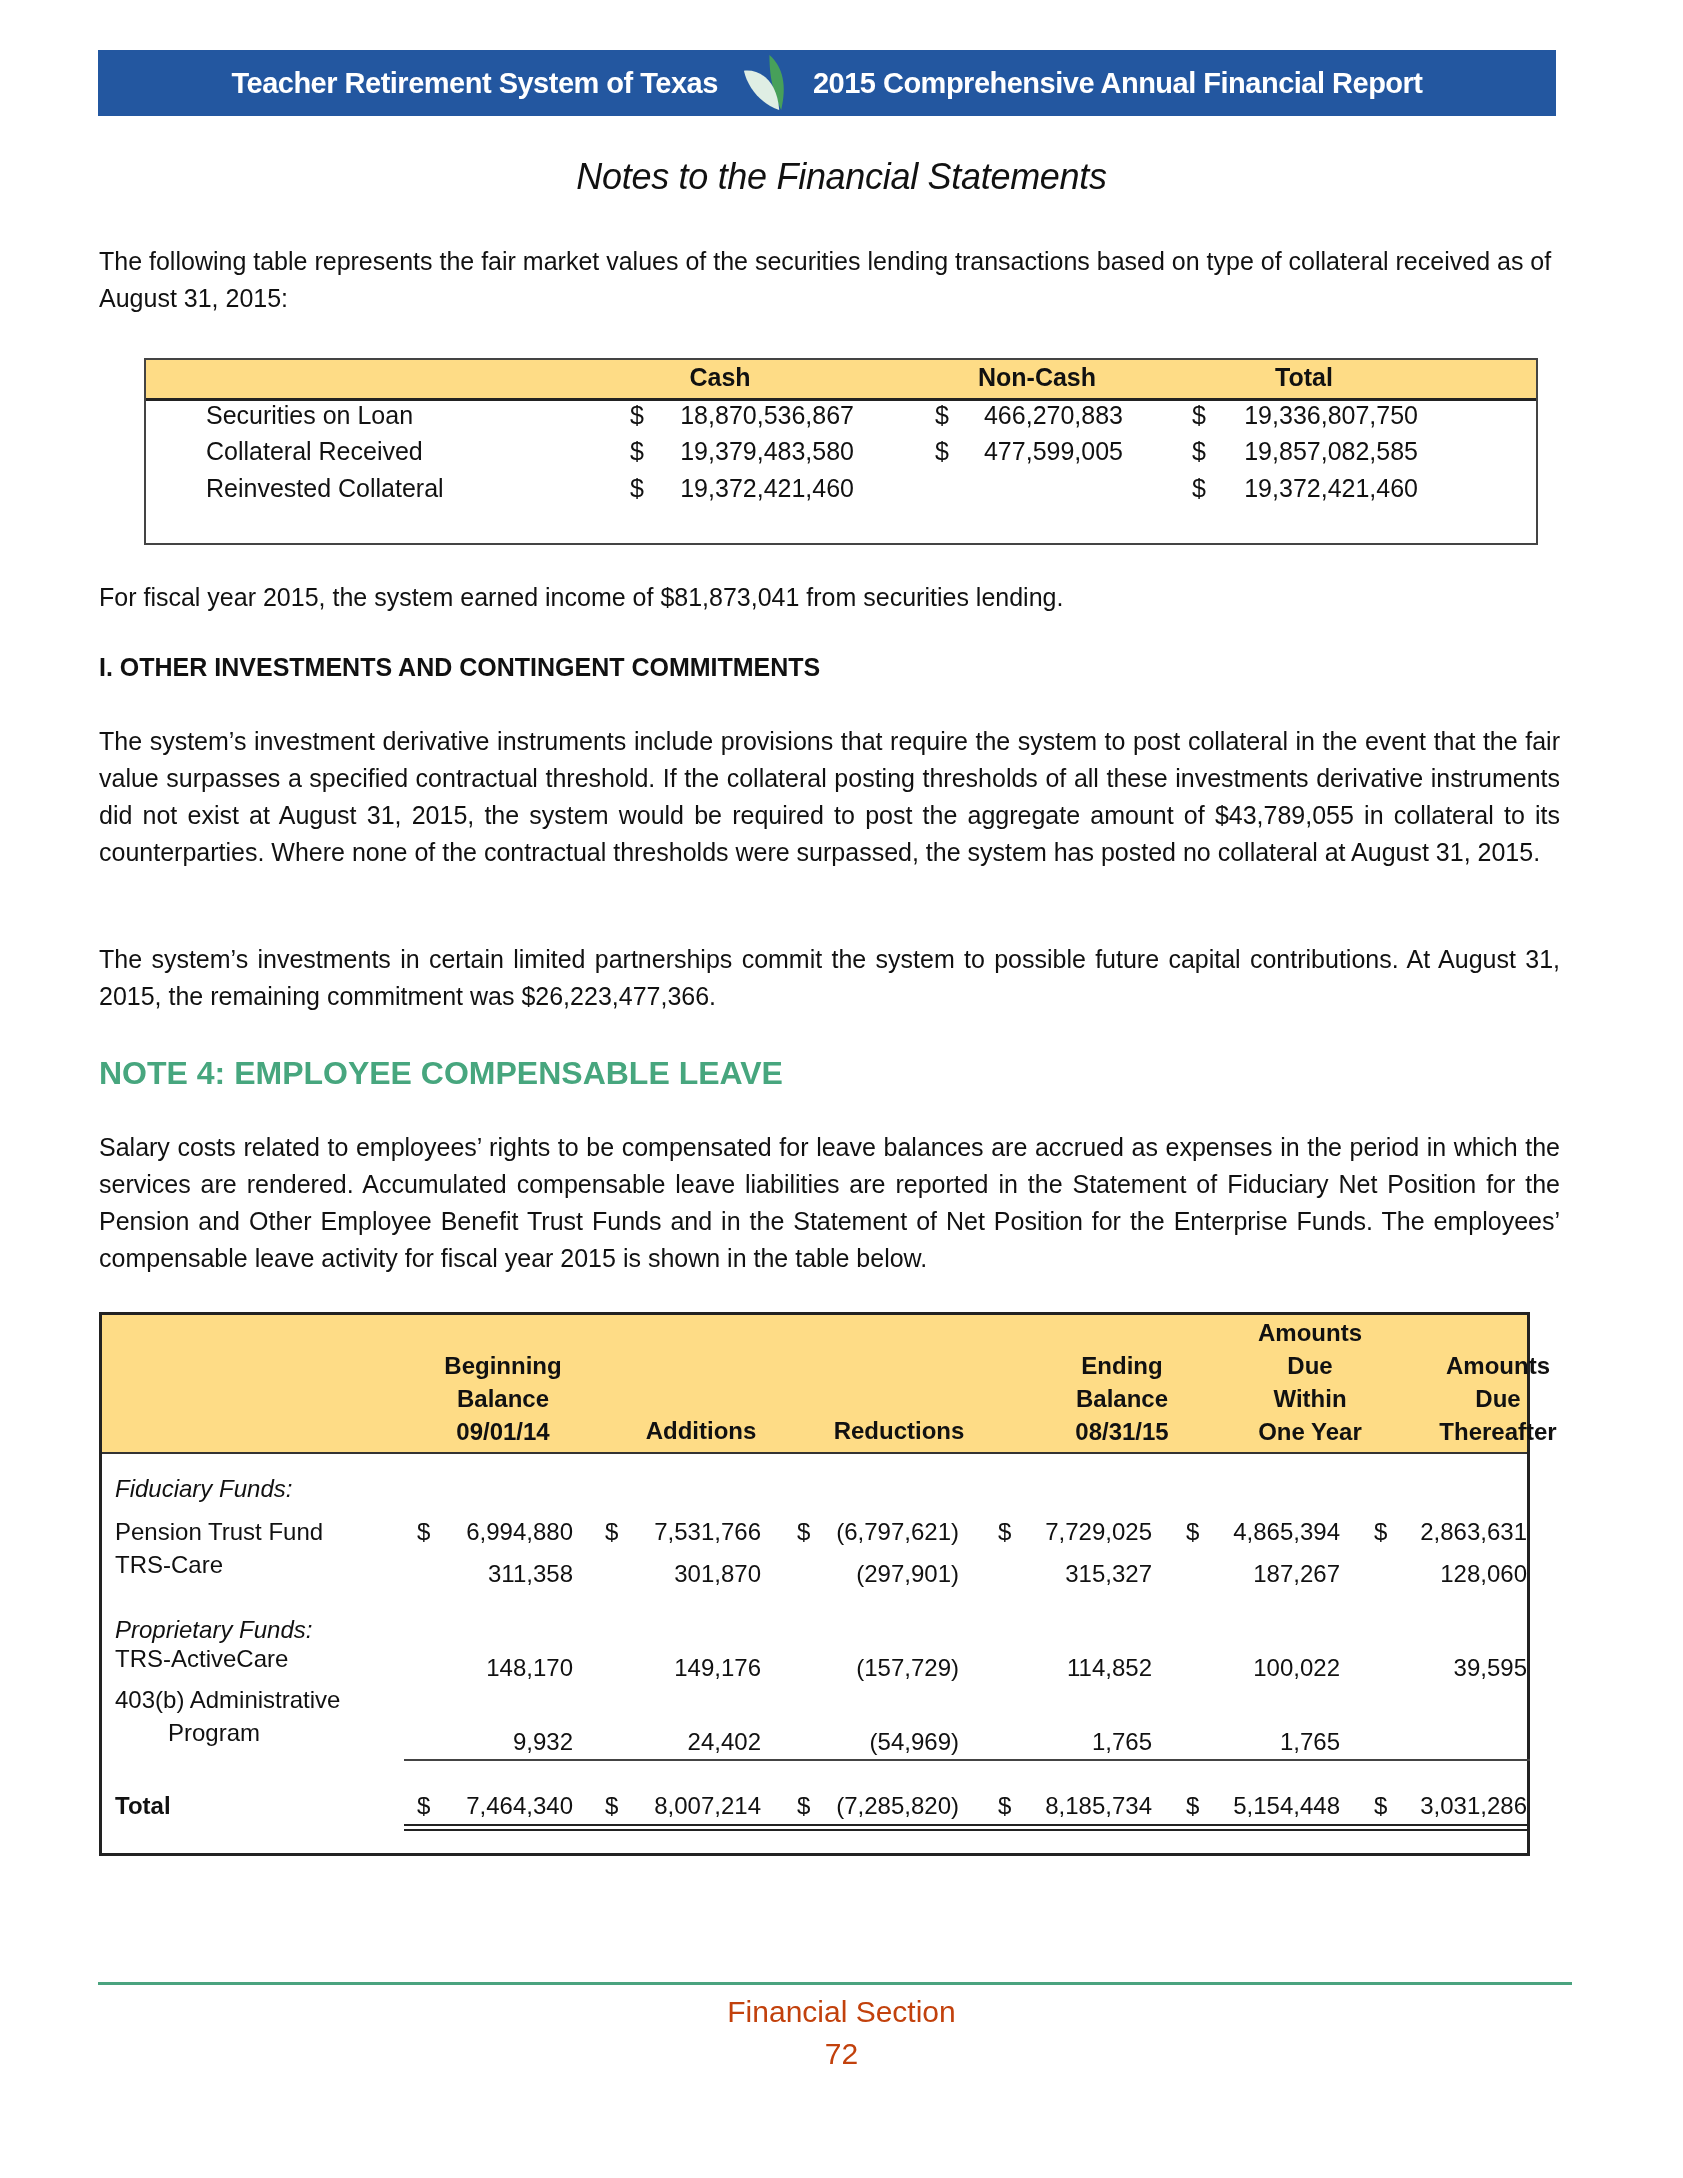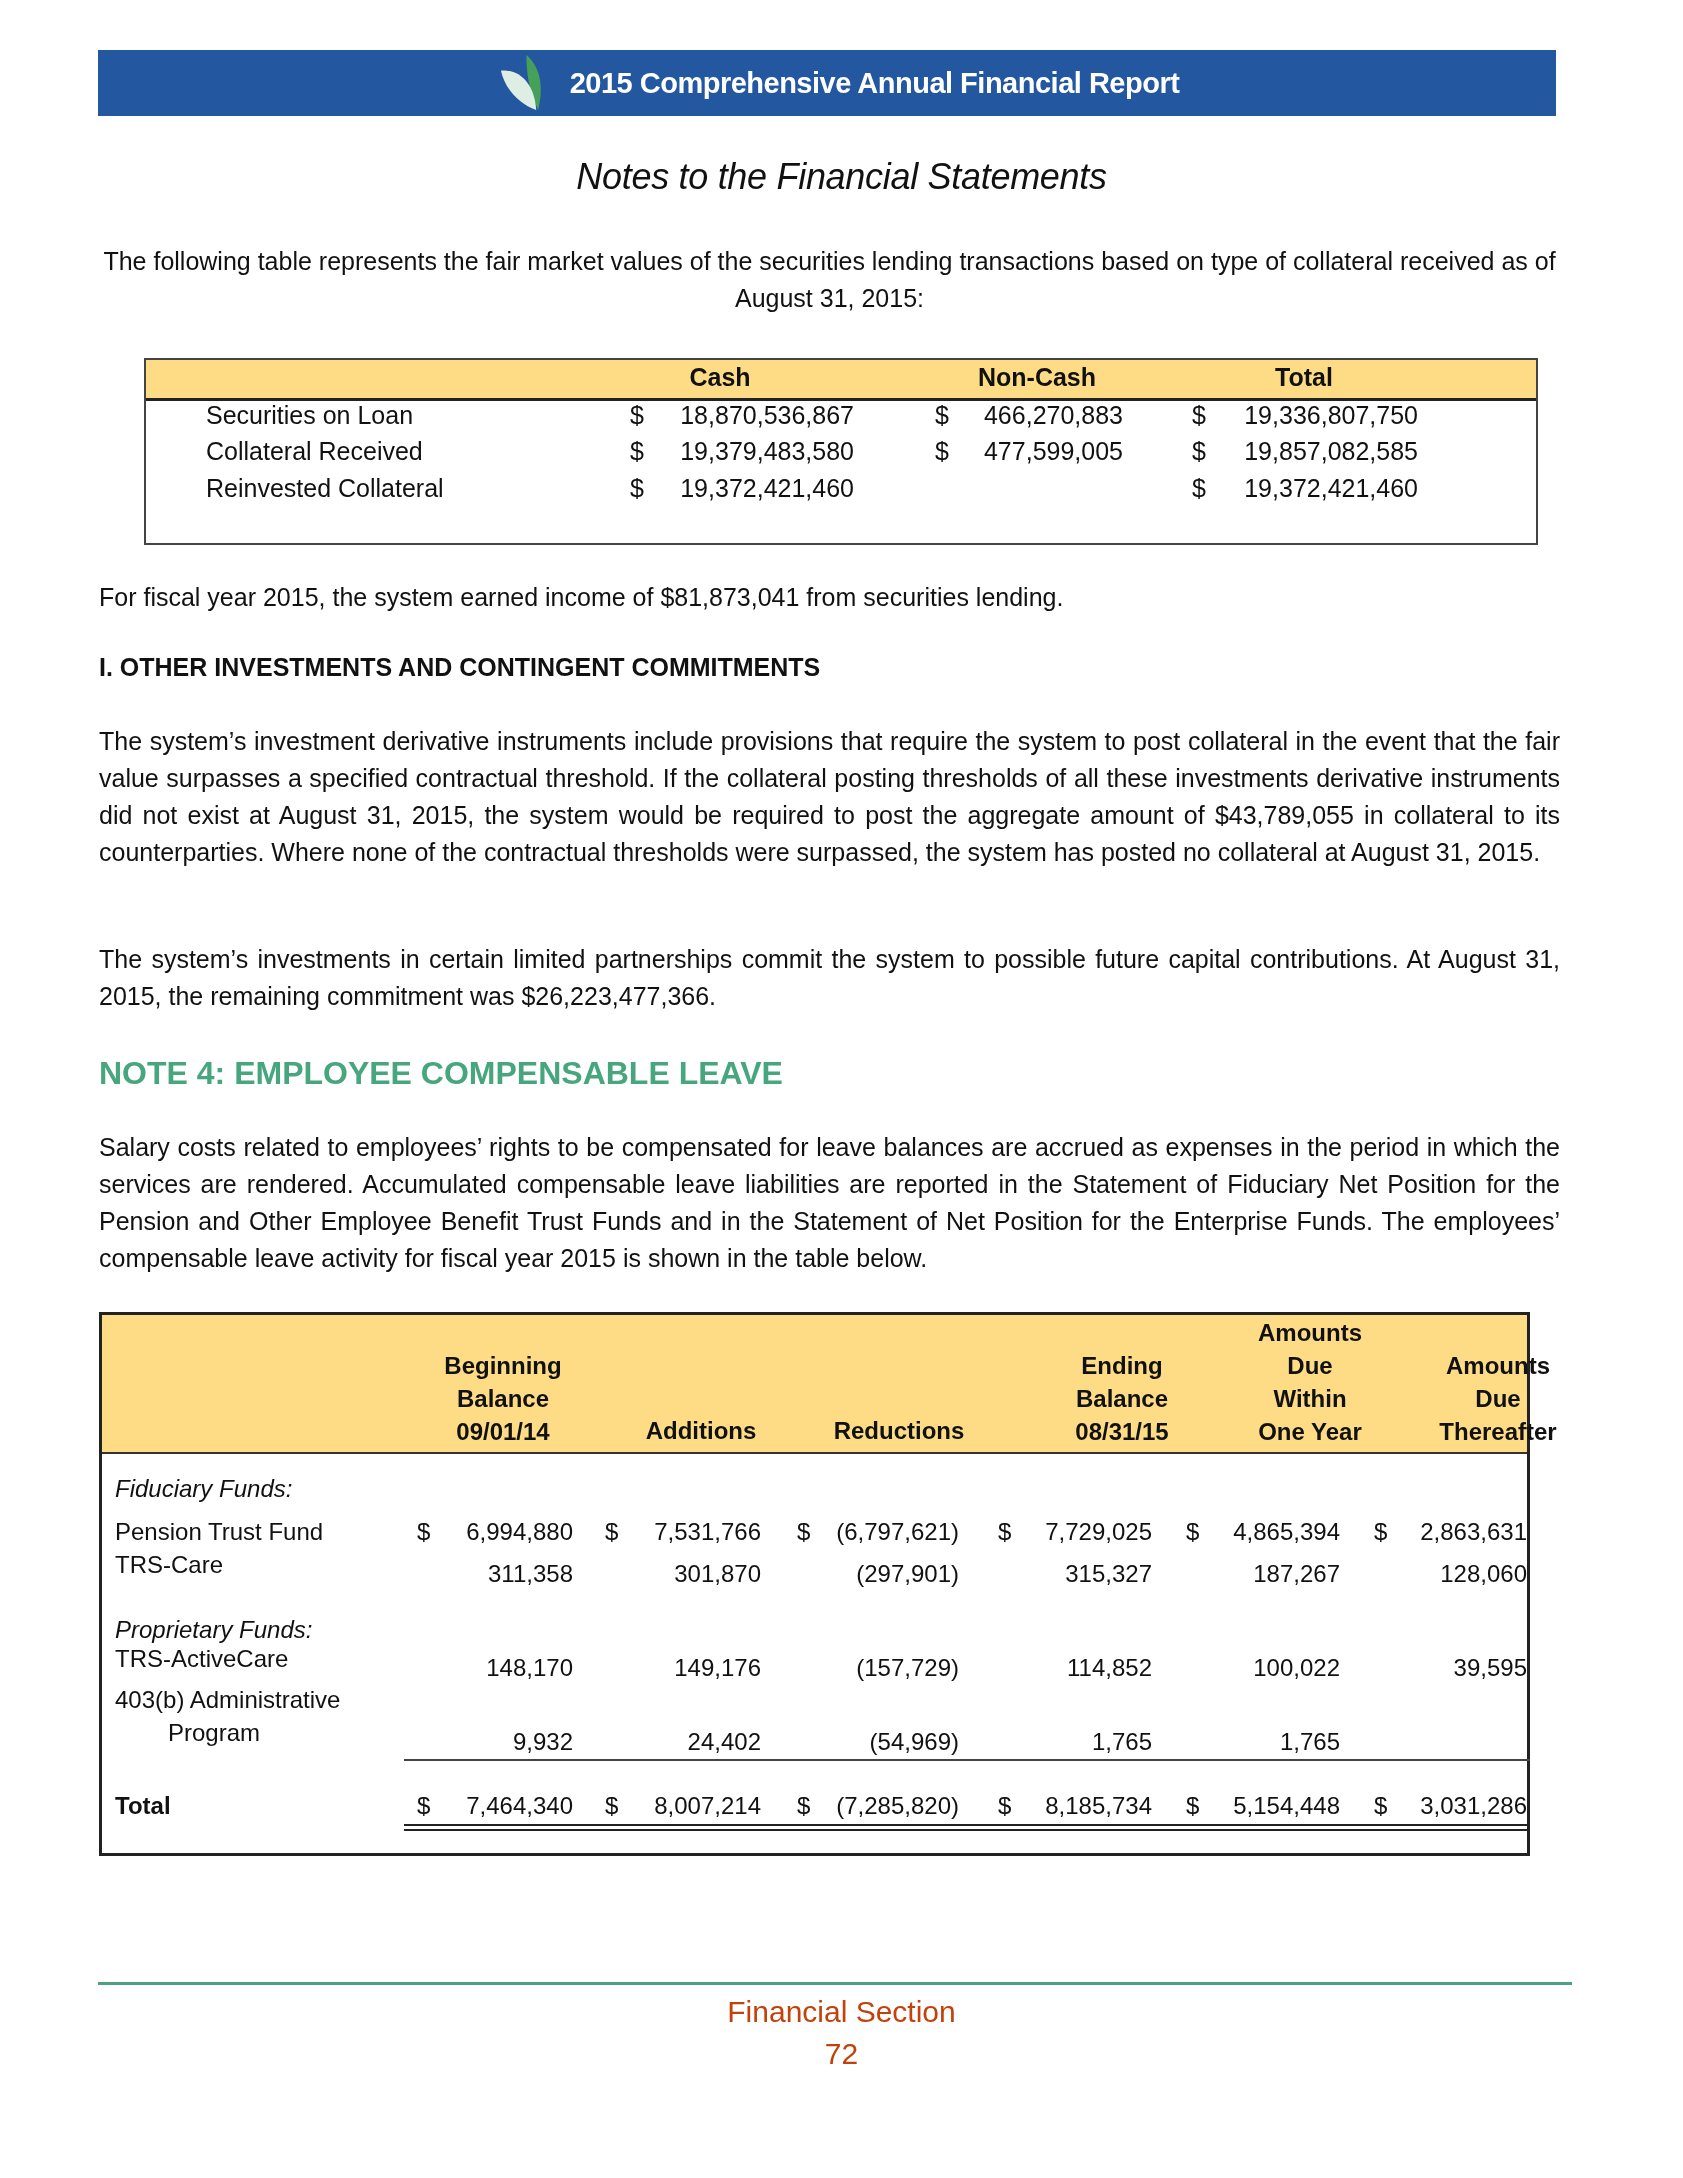--- a/index.html
+++ b/index.html
@@ -41,30 +41,31 @@
   .t2 .rule { position: absolute; height: 0; border-top: 2px solid #444; }
   .t2 .drule { position: absolute; height: 3px; border-top: 2px solid #222; border-bottom: 2px solid #222; }
 
   .footer-line { left: 98px; top: 1982px; width: 1474px; height: 3px; background: #4aa37f; }
   .footer-text { left: 0; width: 1683px; text-align: center; color: #c2410c; font-size: 30px; }
 </style>
 </head>
 <body>
 
 <div class="abs banner">
+  <span class="banner-text">Teacher Retirement System of Texas</span>
   <svg class="leaf" viewBox="0 0 52 62">
     <path d="M30 2 C44 14 48 34 42 58 C36 44 30 30 30 2 Z" fill="#47a05a"></path>
     <path d="M4 18 C22 16 38 30 40 58 C22 52 8 36 4 18 Z" fill="#dfeee4"></path>
   </svg>
   <span class="banner-text">2015 Comprehensive Annual Financial Report</span>
 </div>
 
 <div class="abs page-title">Notes to the Financial Statements</div>
 
-<div class="abs para nojust" style="top:243px;text-align:center;">The following table represents the fair market values of the securities lending transactions based on type of collateral received as of August 31, 2015:</div>
+<div class="abs para nojust" style="top:243px;">The following table represents the fair market values of the securities lending transactions based on type of collateral received as of August 31, 2015:</div>
 
 <div class="abs t1">
   <div class="t1-head">
     <div class="hcell" style="left:475px; width:198px;">Cash</div>
     <div class="hcell" style="left:792px; width:198px;">Non-Cash</div>
     <div class="hcell" style="left:1059px; width:198px;">Total</div>
   </div>
 
   <div>
     <div class="rowlabel" style="top:41px;">Securities on Loan</div>

